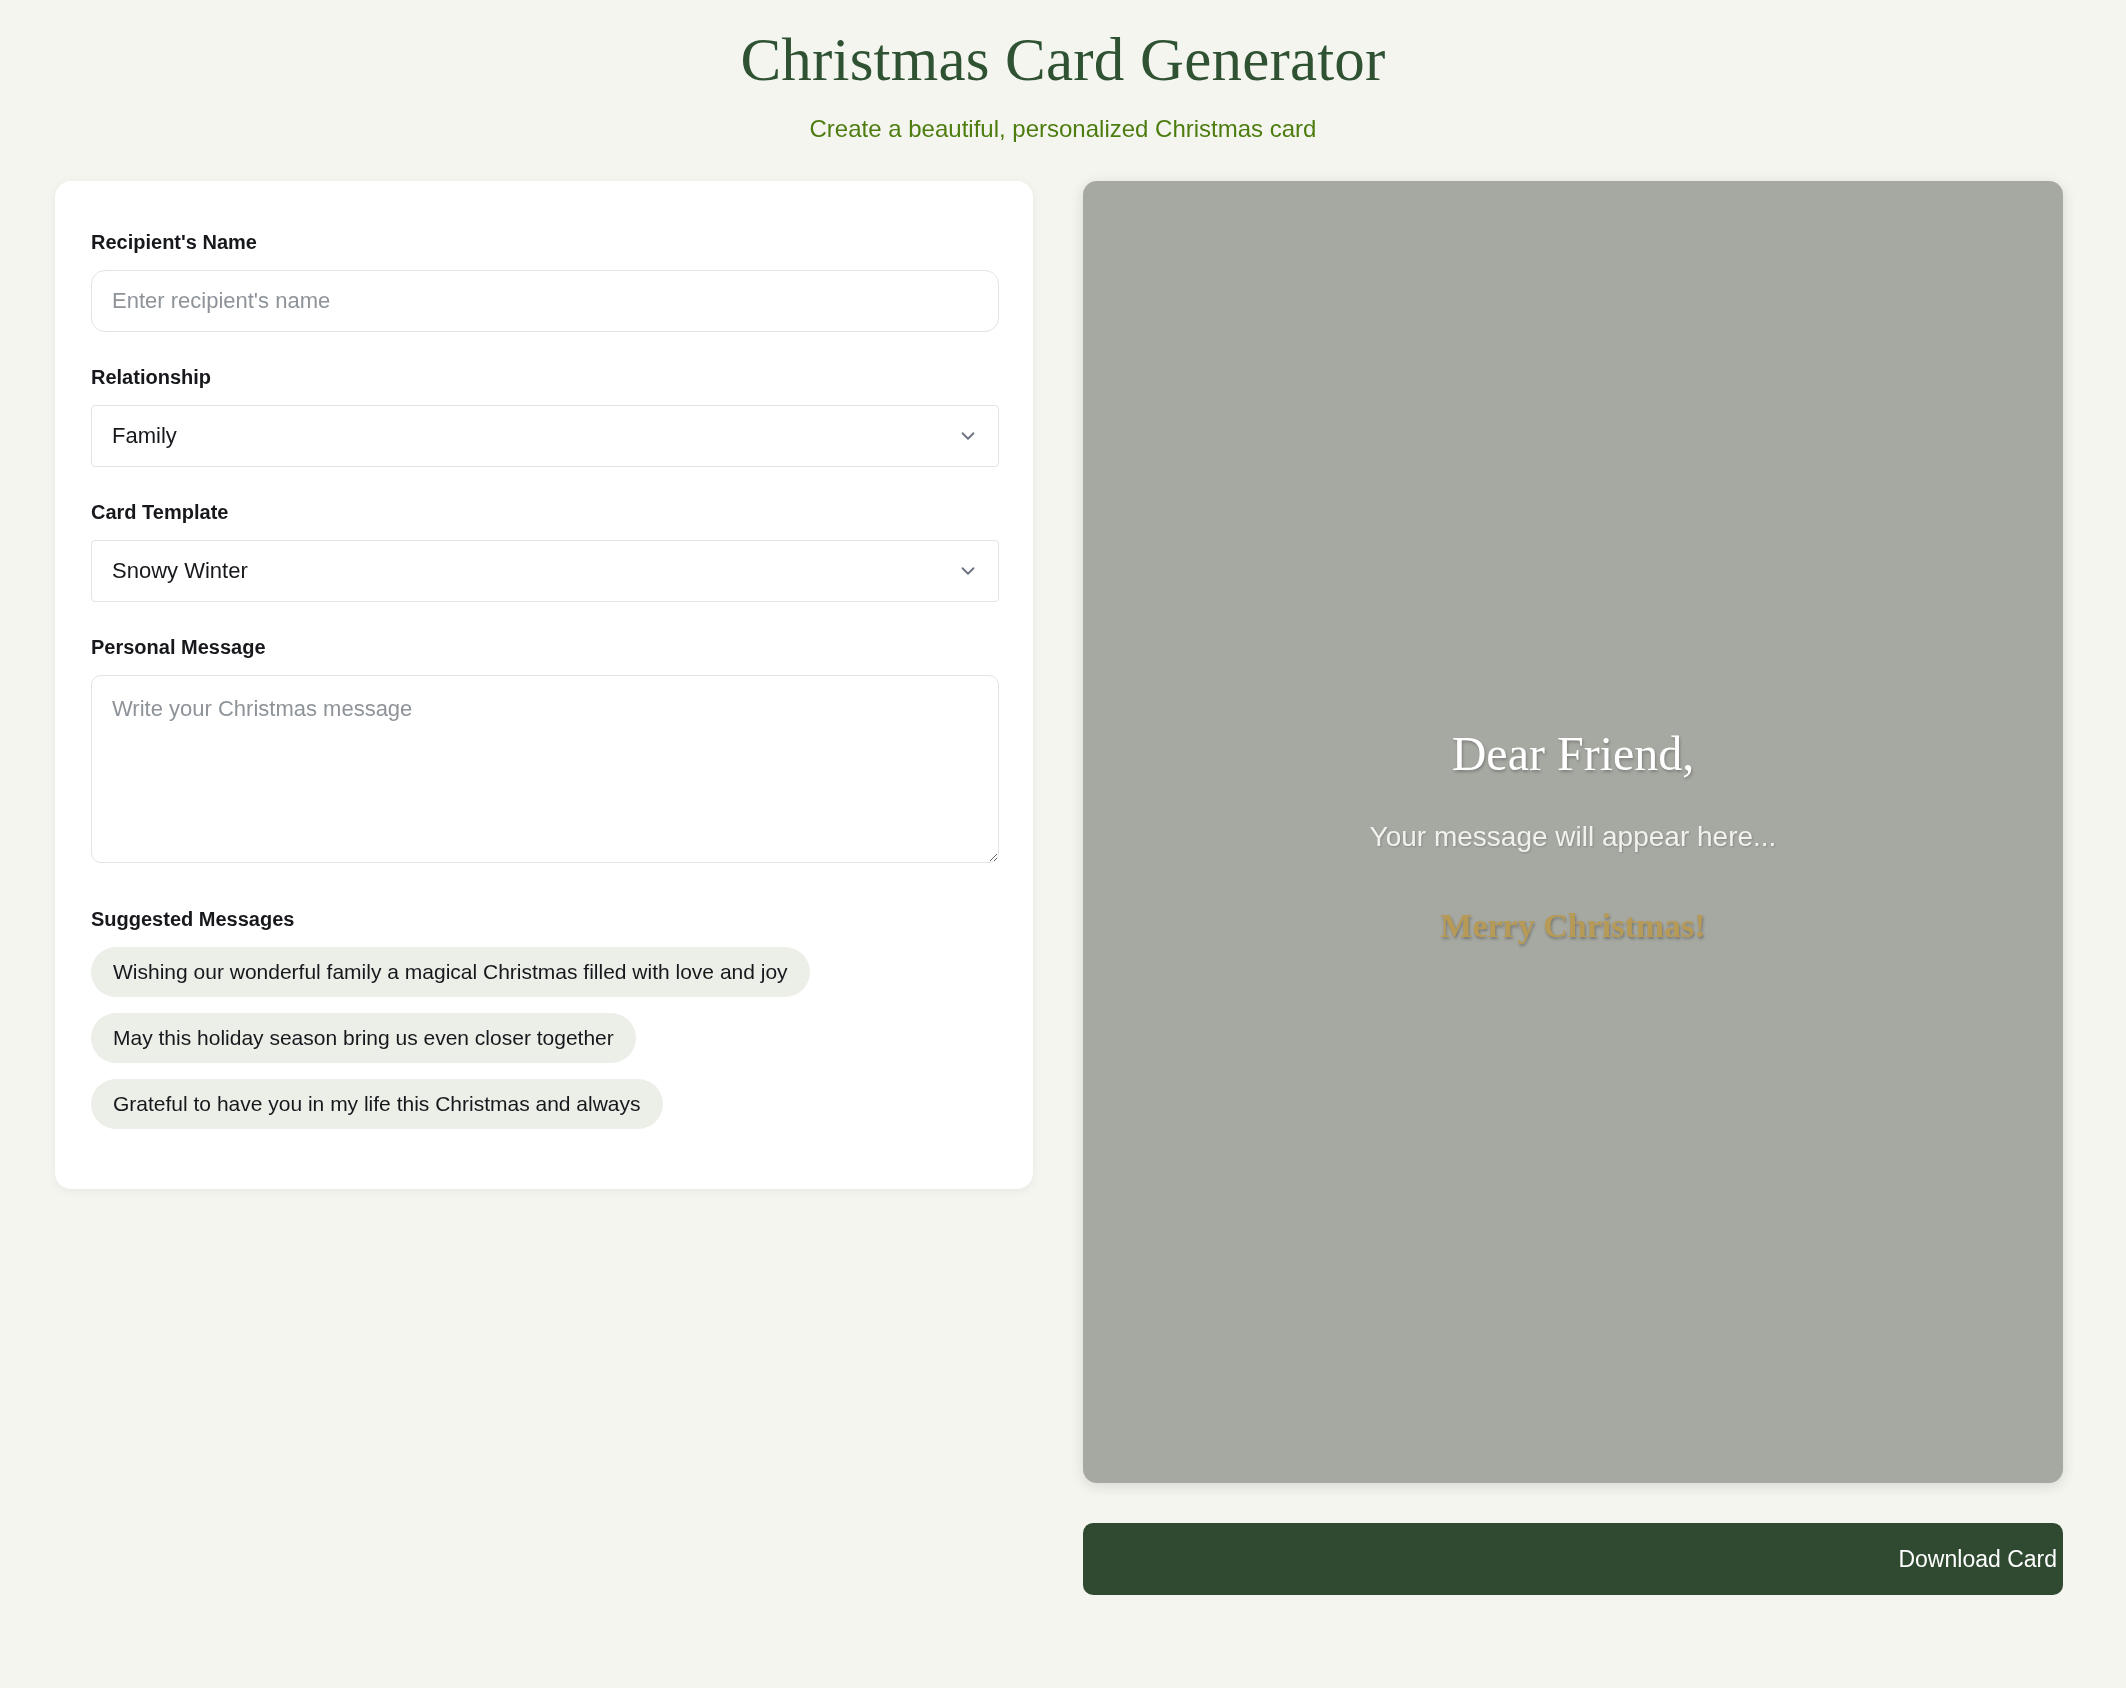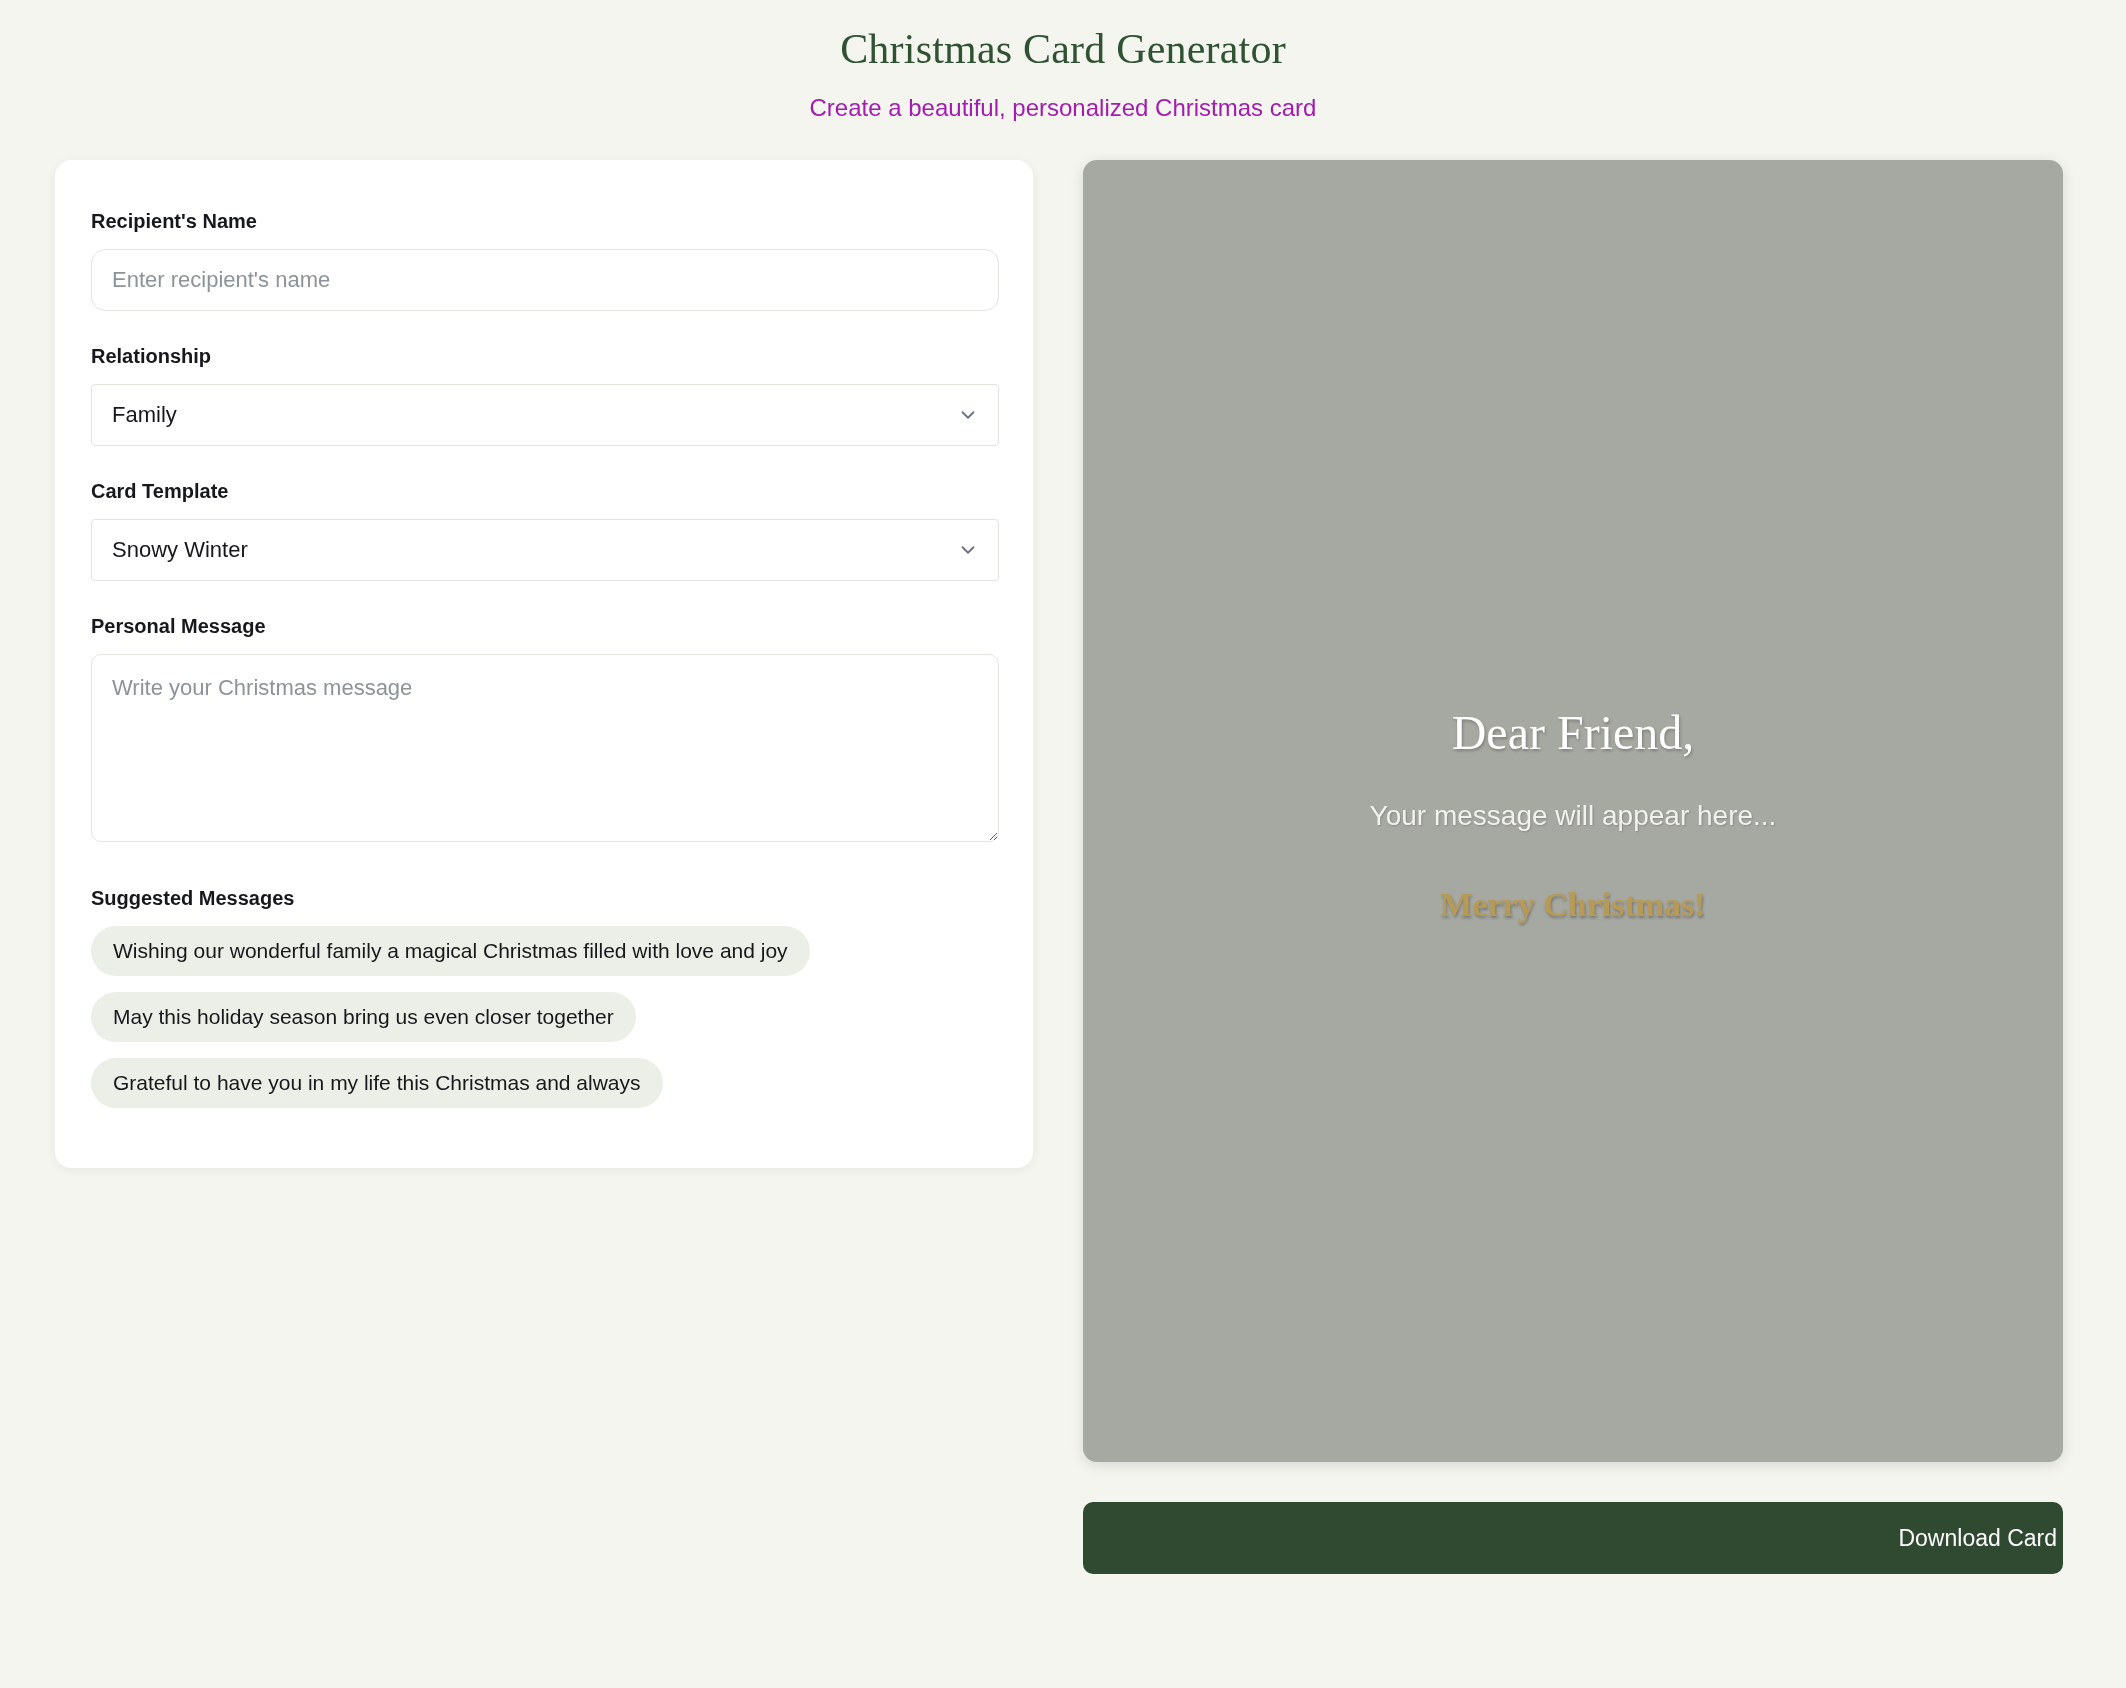--- a/index.html
+++ b/index.html
@@ -19,30 +19,30 @@
     overflow: hidden;
   }
 
   
   .header {
     padding-top: 26px;
     text-align: center;
   }
   .app-title {
     font-family: "Liberation Serif", serif;
-    font-size: 42px;
+    font-size: 61px;
     line-height: 1.1;
     color: #2f5233;
     font-weight: 400;
     margin: 0;
     letter-spacing: 0.2px;
   }
   .app-subtitle {
     font-size: 24px;
-    color: #a21caf;
+    color: #4d7c0f;
     margin: 22px 0 0 0;
     font-weight: 400;
   }
 
   
   .content {
     display: flex;
     align-items: flex-start;
     gap: 50px;
     padding: 38px 55px 0 55px;

